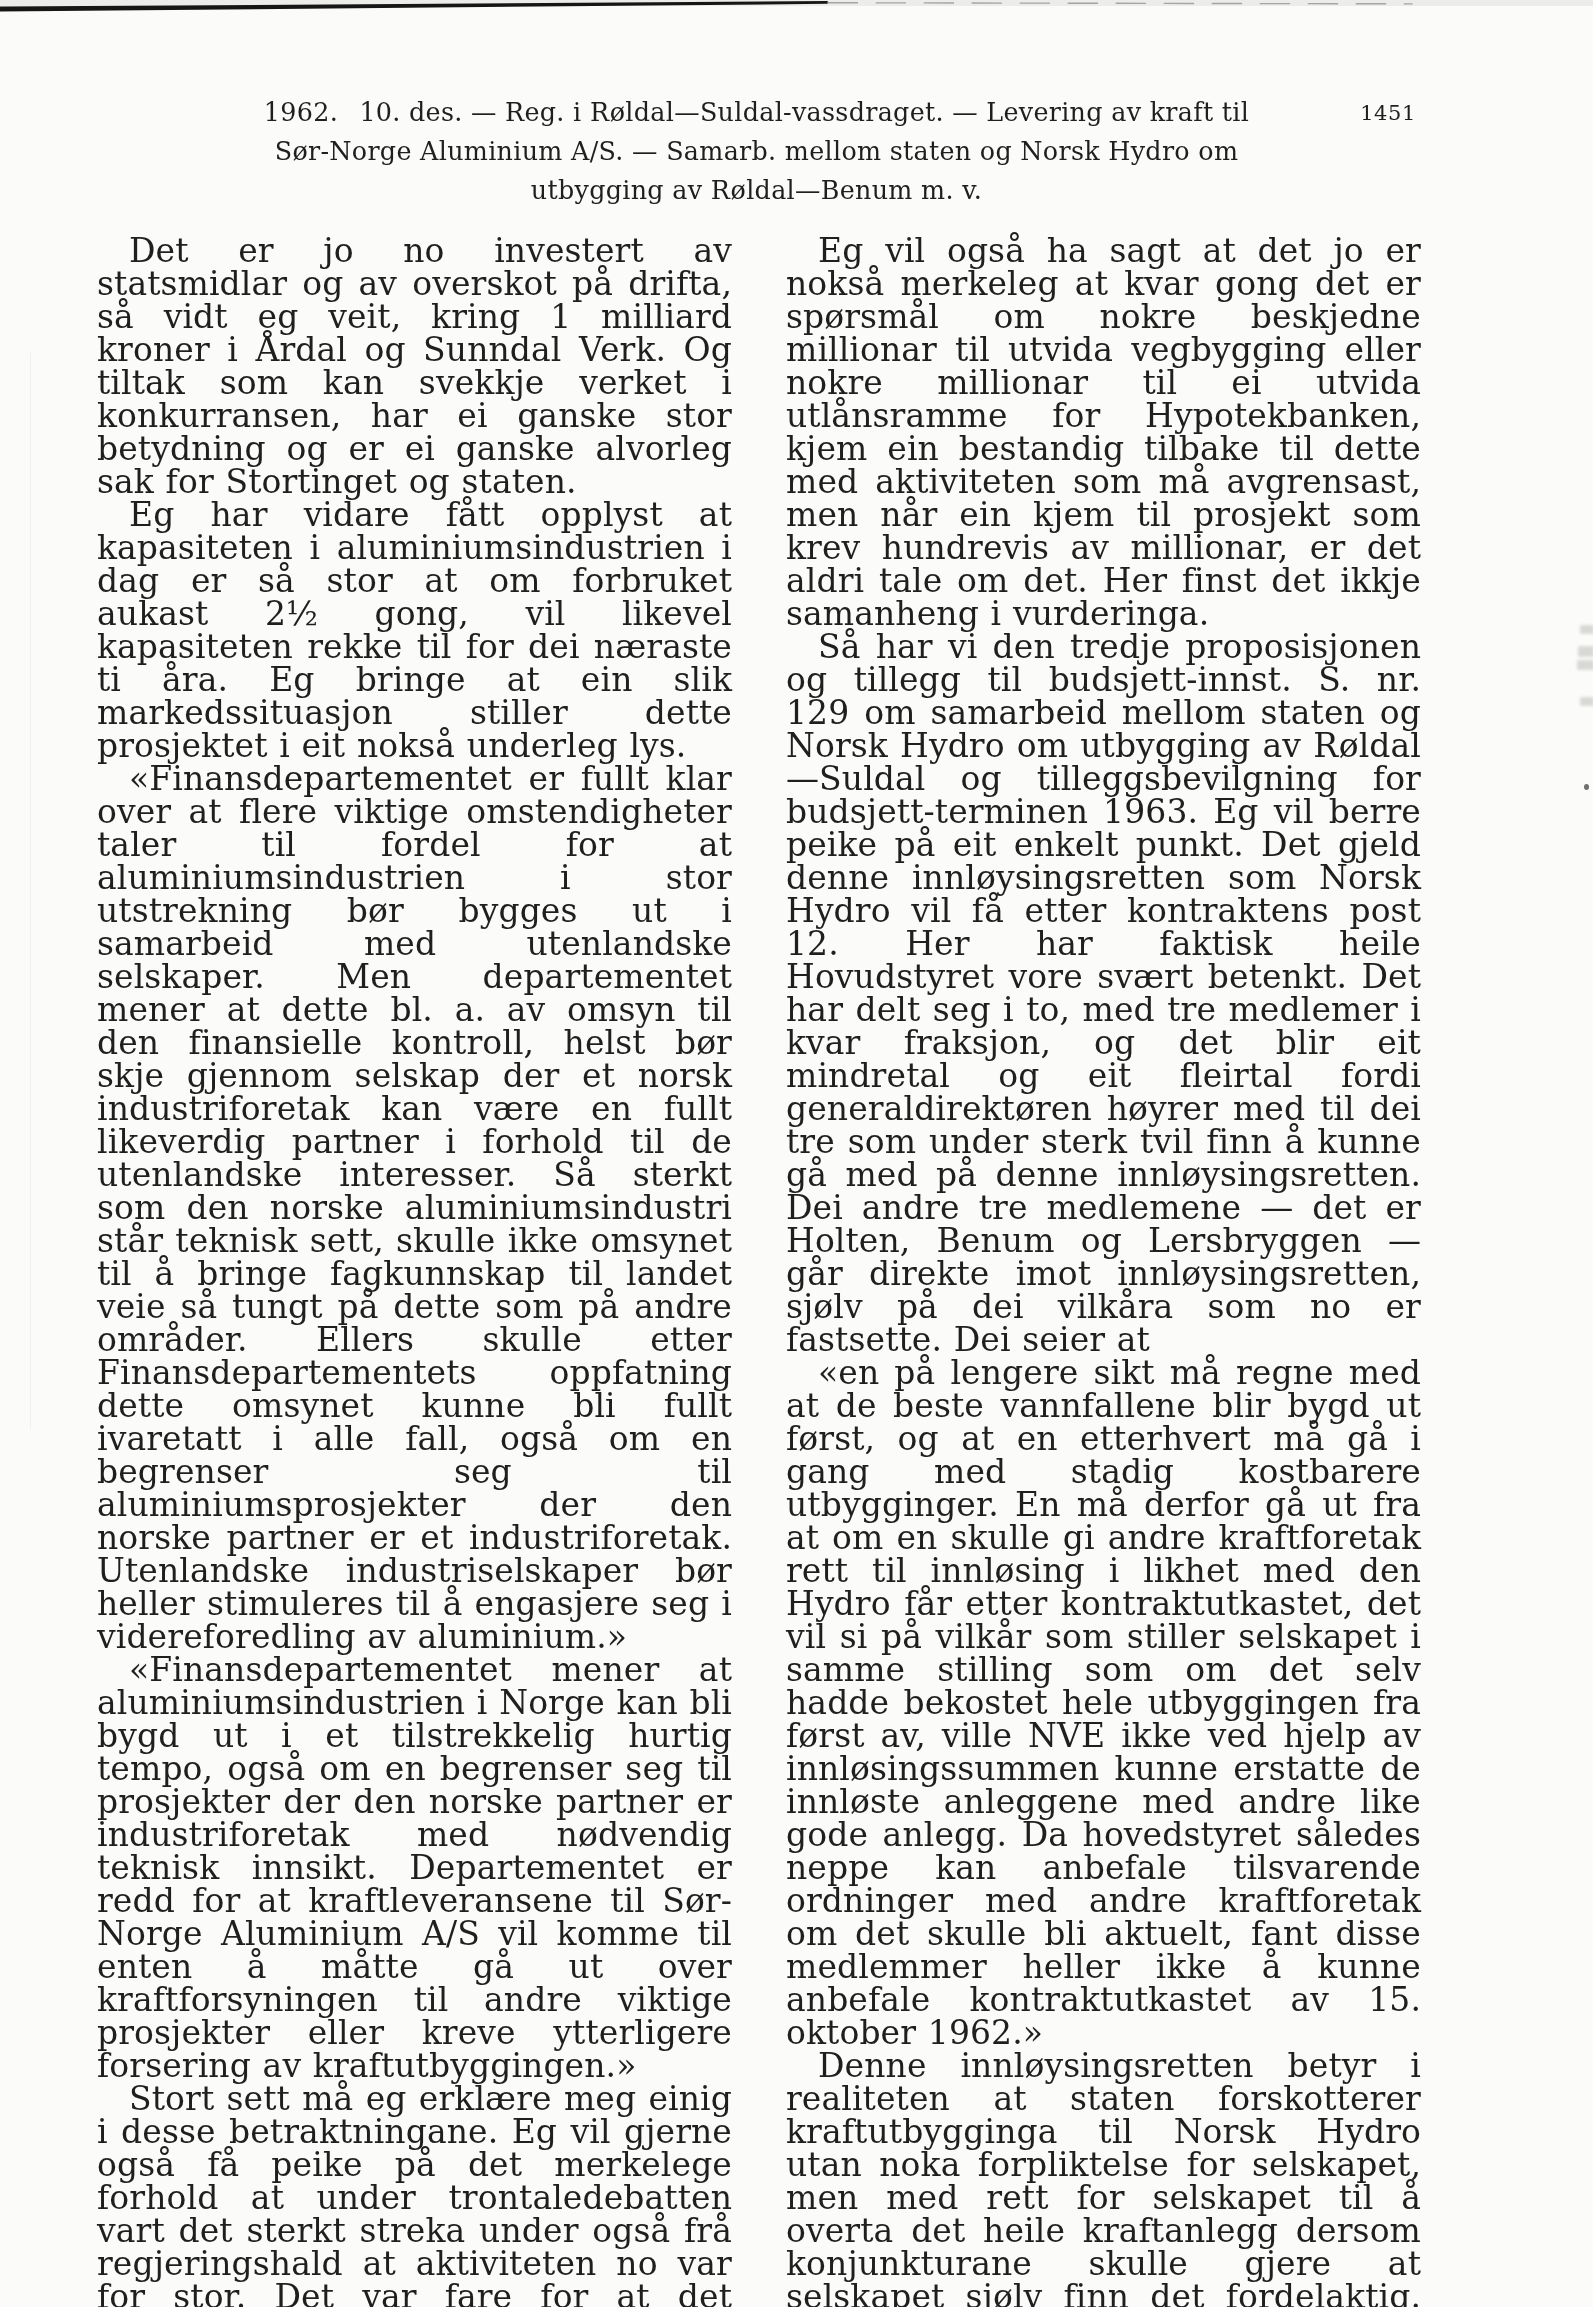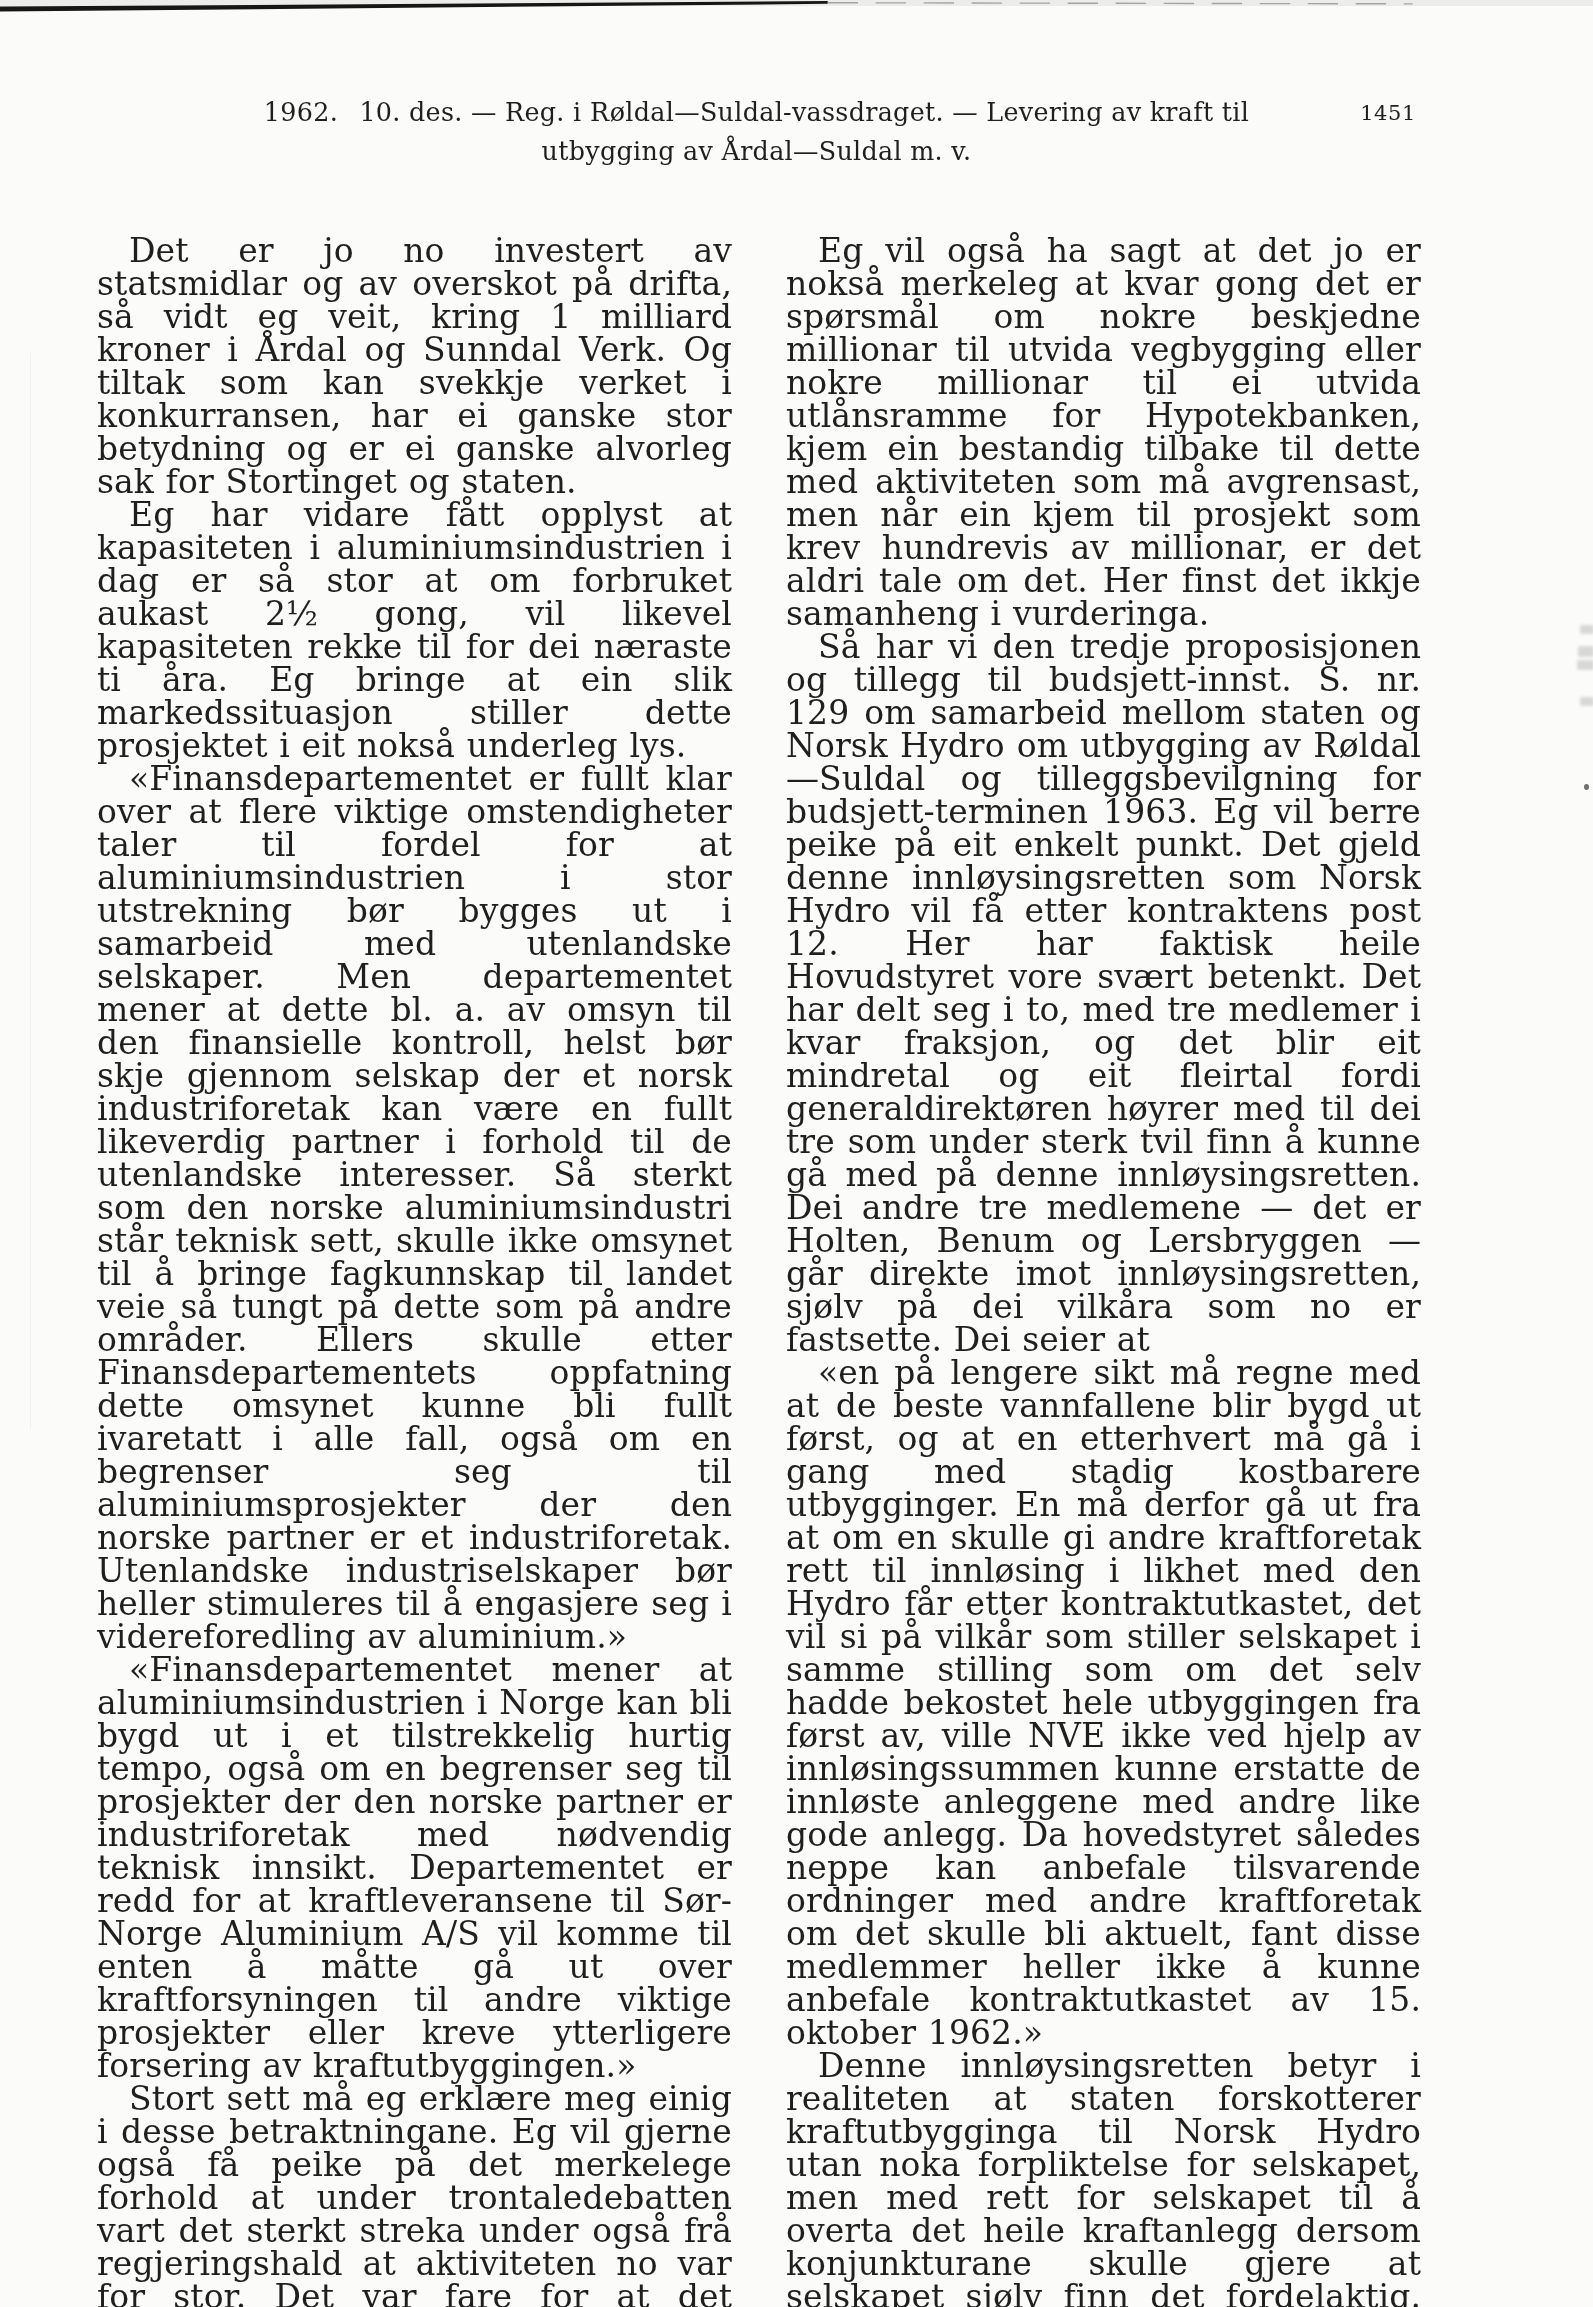--- a/index.html
+++ b/index.html
@@ -105,21 +105,22 @@
 
   <div class="scan-top-strip"></div>
   <svg class="scan-top-line" viewBox="0 0 2887 40" preserveAspectRatio="none">
     <polygon points="0,12 1500,2 1500,7 0,21" fill="#161616"></polygon>
     <line x1="1500" y1="5" x2="2560" y2="7" stroke="#6a6a66" stroke-width="2.5" stroke-dasharray="55 32" opacity="0.55"></line>
   </svg>
   <div class="gutter-line"></div>
 
   <header class="header">
     <div>1962.  10. des. — Reg. i Røldal—Suldal-vassdraget. — Levering av kraft til</div>
-    <div>utbygging av Årdal—Suldal m. v.</div>
+    <div>Sør-Norge Aluminium A/S. — Samarb. mellom staten og Norsk Hydro om</div>
+    <div>utbygging av Røldal—Benum m. v.</div>
     <span class="page-number">1451</span>
   </header>
 
   <main class="columns">
     <section class="col col-left">
       <p class="para">Det er jo no investert av statsmidlar og av overskot på drifta, så vidt eg veit, kring 1 milliard kroner i Årdal og Sunndal Verk. Og tiltak som kan svekkje verket i konkurransen, har ei ganske stor betydning og er ei ganske alvorleg sak for Stortinget og staten.</p>
       <p class="para">Eg har vidare fått opplyst at kapasiteten i aluminiumsindustrien i dag er så stor at om forbruket aukast 2½ gong, vil likevel kapasiteten rekke til for dei næraste ti åra. Eg bringe at ein slik markedssituasjon stiller dette prosjektet i eit nokså underleg lys.</p>
       <p class="para">«Finansdepartementet er fullt klar over at flere viktige omstendigheter taler til fordel for at aluminiumsindustrien i stor utstrekning bør bygges ut i samarbeid med utenlandske selskaper. Men departementet mener at dette bl. a. av omsyn til den finansielle kontroll, helst bør skje gjennom selskap der et norsk industriforetak kan være en fullt likeverdig partner i forhold til de utenlandske interesser. Så sterkt som den norske aluminiumsindustri står teknisk sett, skulle ikke omsynet til å bringe fagkunnskap til landet veie så tungt på dette som på andre områder. Ellers skulle etter Finansdepartementets oppfatning dette omsynet kunne bli fullt ivaretatt i alle fall, også om en begrenser seg til aluminiumsprosjekter der den norske partner er et industriforetak. Utenlandske industriselskaper bør heller stimuleres til å engasjere seg i videreforedling av aluminium.»</p>
       <p class="para">«Finansdepartementet mener at aluminiumsindustrien i Norge kan bli bygd ut i et tilstrekkelig hurtig tempo, også om en begrenser seg til prosjekter der den norske partner er industriforetak med nødvendig teknisk innsikt. Departementet er redd for at kraftleveransene til Sør-Norge Aluminium A/S vil komme til enten å måtte gå ut over kraftforsyningen til andre viktige prosjekter eller kreve ytterligere forsering av kraftutbyggingen.»</p>
       <p class="para">Stort sett må eg erklære meg einig i desse betraktningane. Eg vil gjerne også få peike på det merkelege forhold at under trontaledebatten vart det sterkt streka under også frå regjeringshald at aktiviteten no var for stor. Det var fare for at det kunne føre til ei inflasjonsarta utvikling. Sjefen for Norges Bank, Brofoss, har for eit par dagar sidan uttala til ei avis at vi investerer for mykje her i landet. Og desse prosjekta, som krev om</p>

